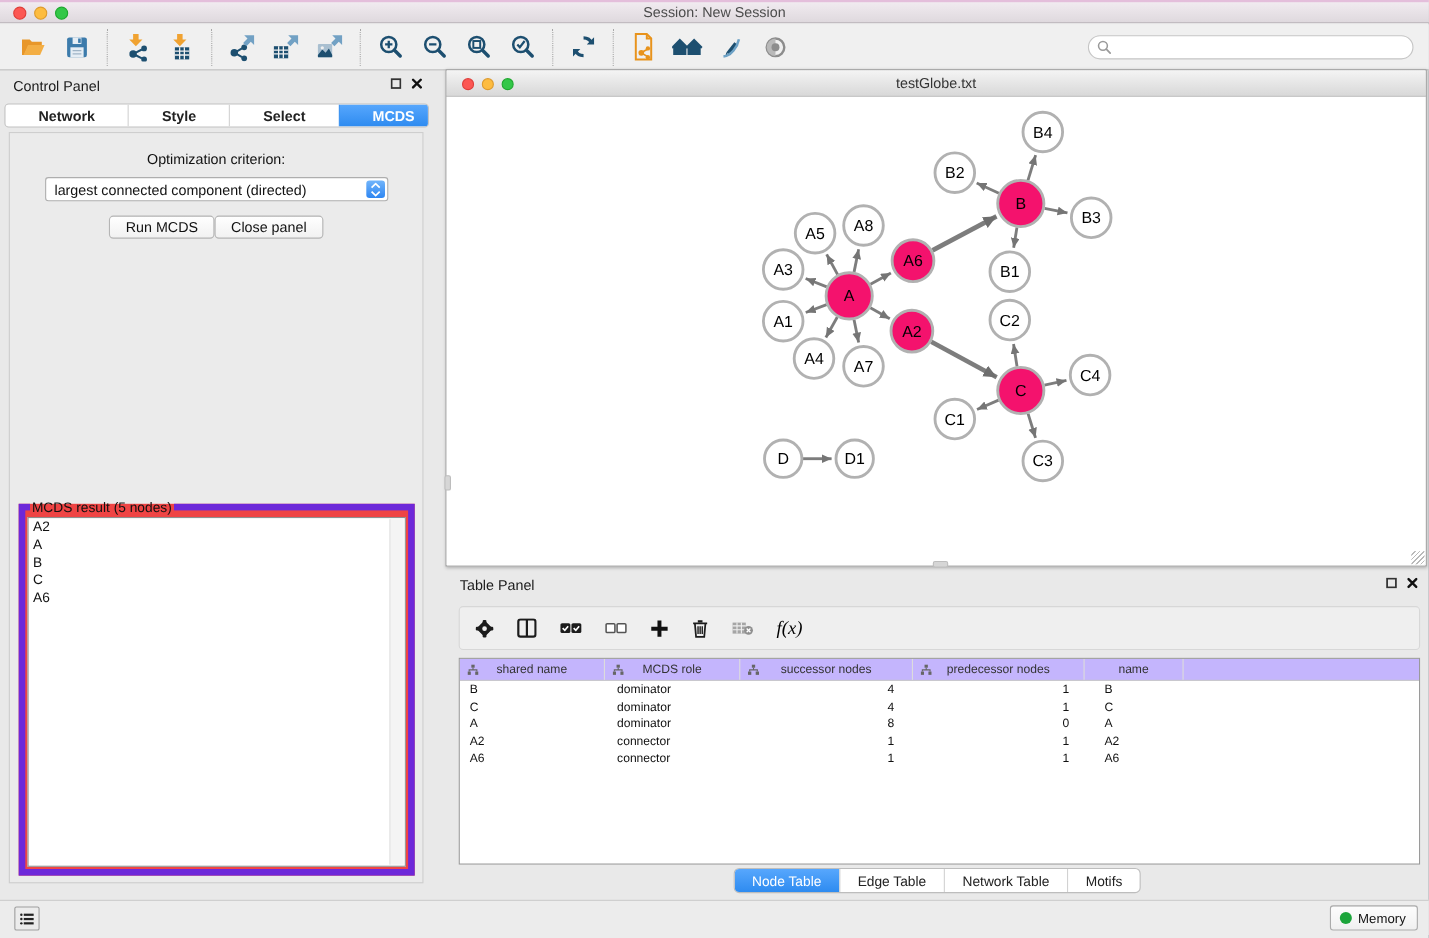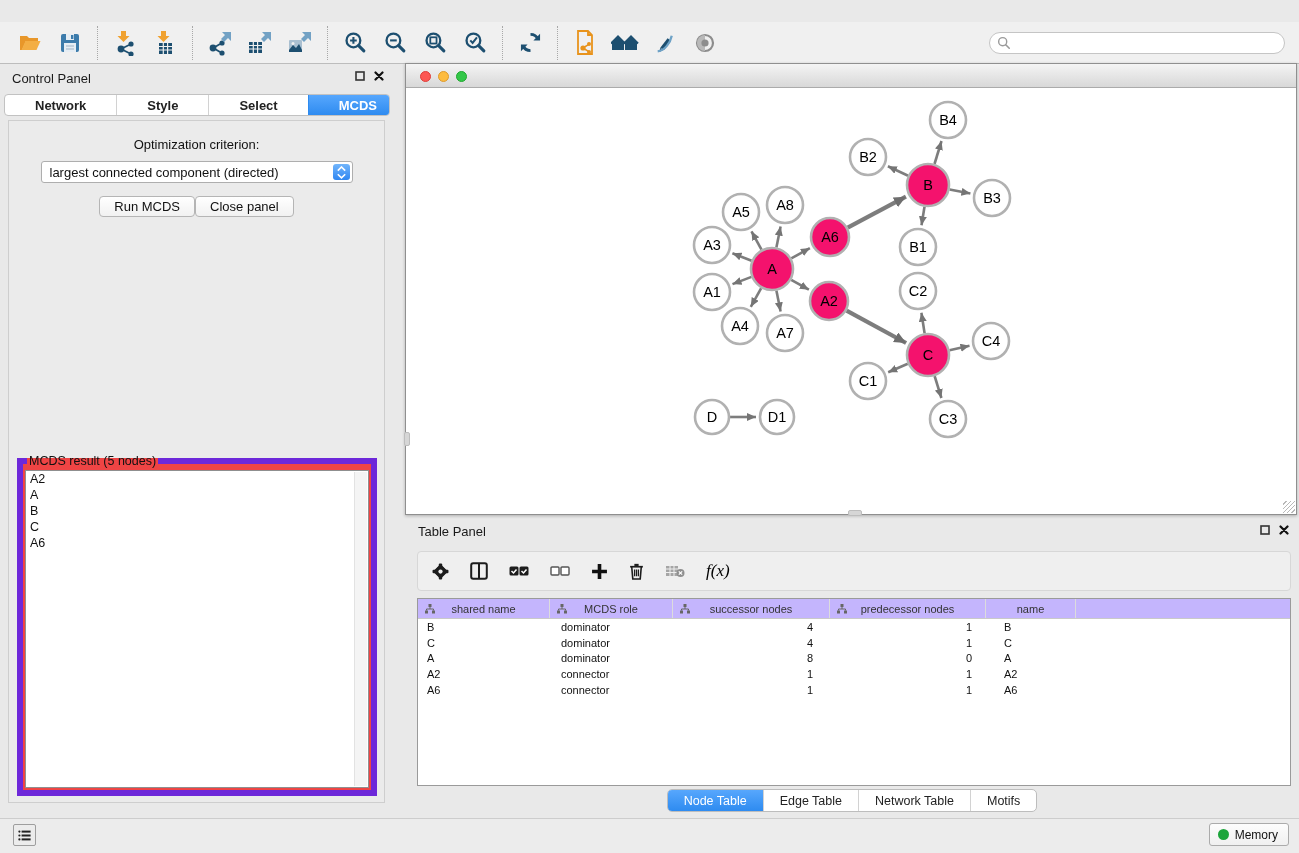--- a/index.html
+++ b/index.html
@@ -116,20 +116,26 @@
   .memory-btn { position:absolute; right:10px; top:4px; height:23px; padding:0 10px 0 8px;
     background:linear-gradient(#fdfdfd,#f0f0f0); border:1px solid #ababab; border-radius:3px;
     display:flex; align-items:center; gap:6px; font-size:12px; color:#111; }
   .memory-dot { width:11px; height:11px; border-radius:50%; }
 </style>
 </head>
 <body>
 
 <div class="app">
 
+  <div class="titlebar">
+    <span class="tl red"></span>
+    <span class="tl yel"></span>
+    <span class="tl grn"></span>
+    <div class="title">Session: New Session</div>
+  </div>
 
   <div class="toolbar">
     <div class="tb-btn">
       <svg width="26" height="24" viewBox="0 0 24 24">
         <path d="M2 5h7l2 2h9v3H8l-4 9H2z" fill="#e8972a"></path>
           <path d="M7.5 10h15l-4 9H3.5z" fill="#f3ae44"></path>
       </svg>
     </div>
     <div class="tb-btn">
       <svg width="24" height="24" viewBox="0 0 24 24">
@@ -310,20 +316,21 @@
           </div>
       </fieldset>
     </div>
   </div>
 
   <div class="net-window">
     <div class="net-titlebar">
       <span class="tl red"></span>
       <span class="tl yel"></span>
       <span class="tl grn"></span>
+      <div class="title">testGlobe.txt</div>
     </div>
     <div class="net-content">
       <svg width="890" height="426" viewBox="0 0 890 426" font-family="Liberation Sans, sans-serif">
         <defs>
           <marker id="arrS" markerUnits="userSpaceOnUse" markerWidth="10" markerHeight="9" refX="9" refY="4" orient="auto">
             <path d="M0 0L9 4L0 8z" fill="#757575"></path>
           </marker>
           <marker id="arrB" markerUnits="userSpaceOnUse" markerWidth="14" markerHeight="12" refX="12" refY="5.5" orient="auto">
             <path d="M0 0L12 5.5L0 11z" fill="#6e6e6e"></path>
           </marker>

